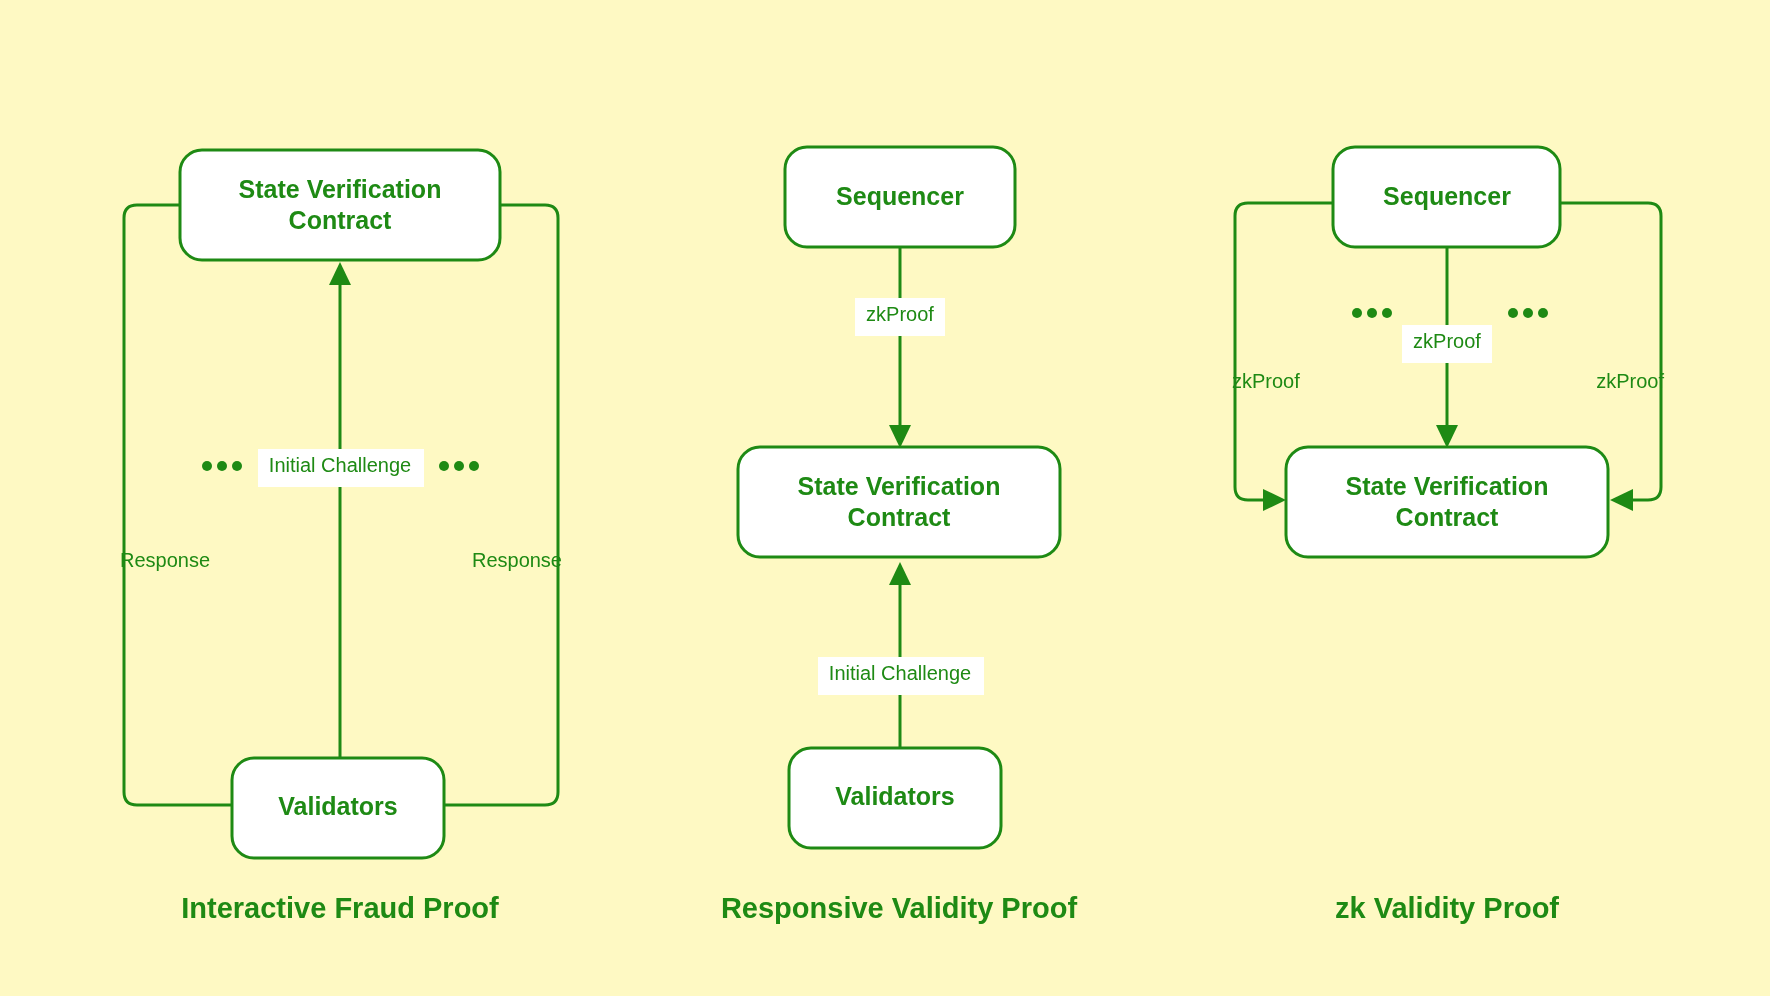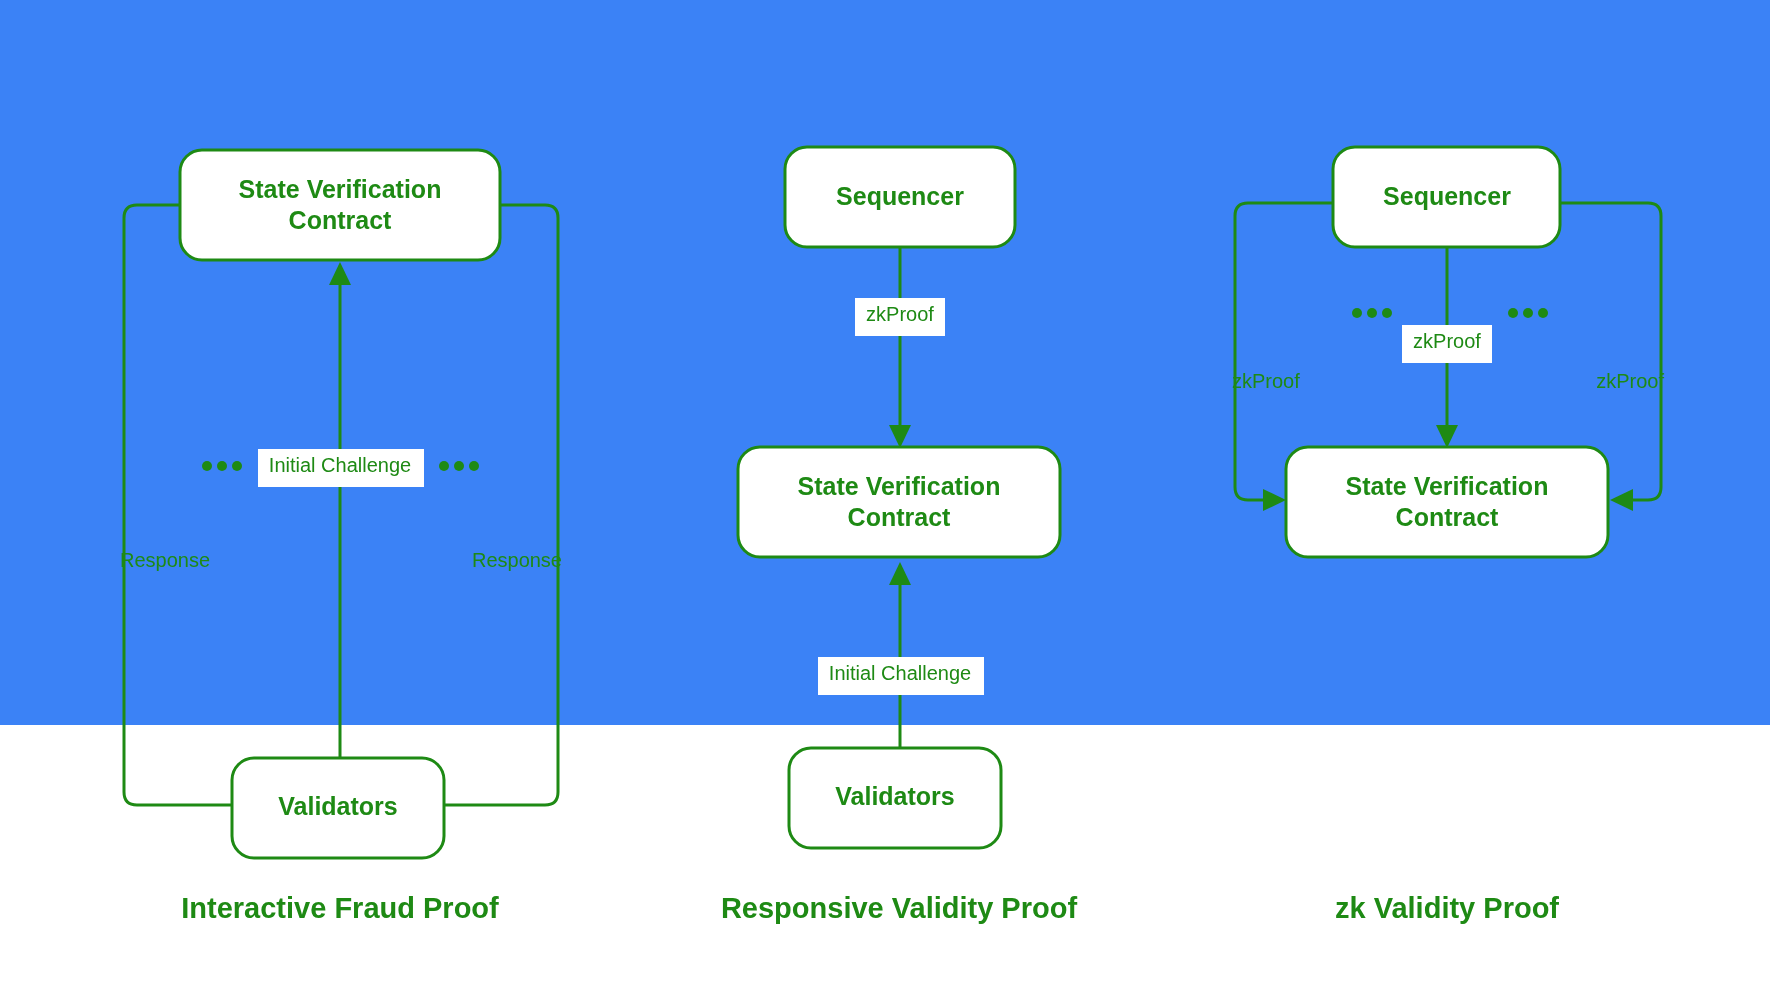--- a/index.html
+++ b/index.html
@@ -10,22 +10,22 @@
   }
   body {
     width: 1770px;
     height: 996px;
     font-family: "Liberation Sans", sans-serif;
     overflow: hidden;
   }
   #stage {
     position: relative;
     width: 1770px;
-    height: 725px;
-    background: #3b82f6;
+    height: 996px;
+    background: #fef9c3;
   }
   svg.diagram {
     position: absolute;
     left: 0;
     top: 0;
     width: 1770px;
     height: 996px;
     display: block;
   }
   .node-box {

